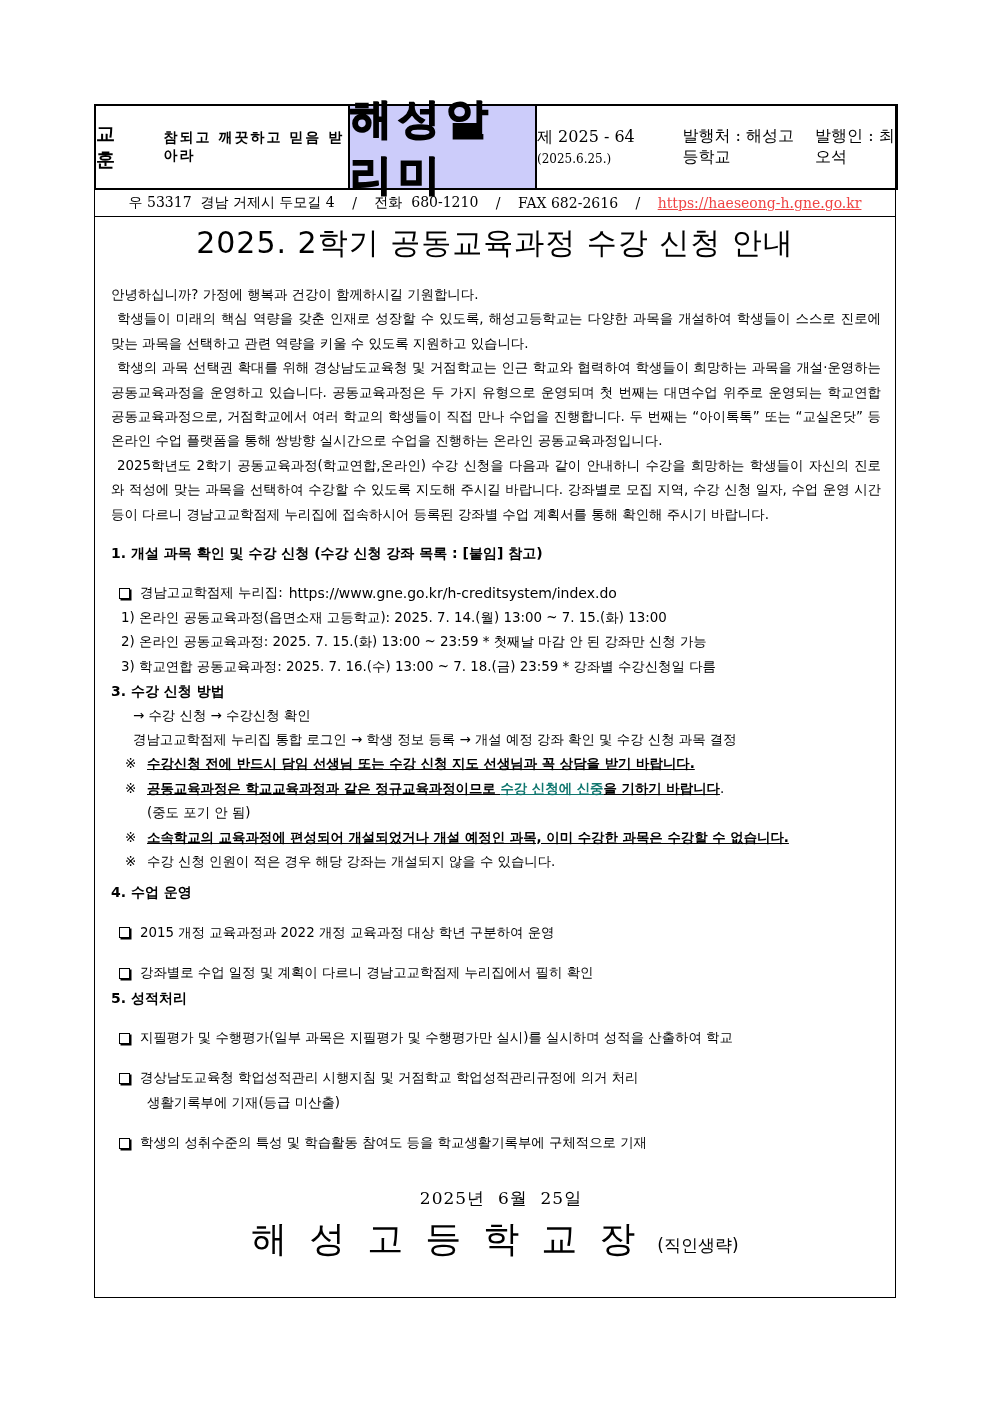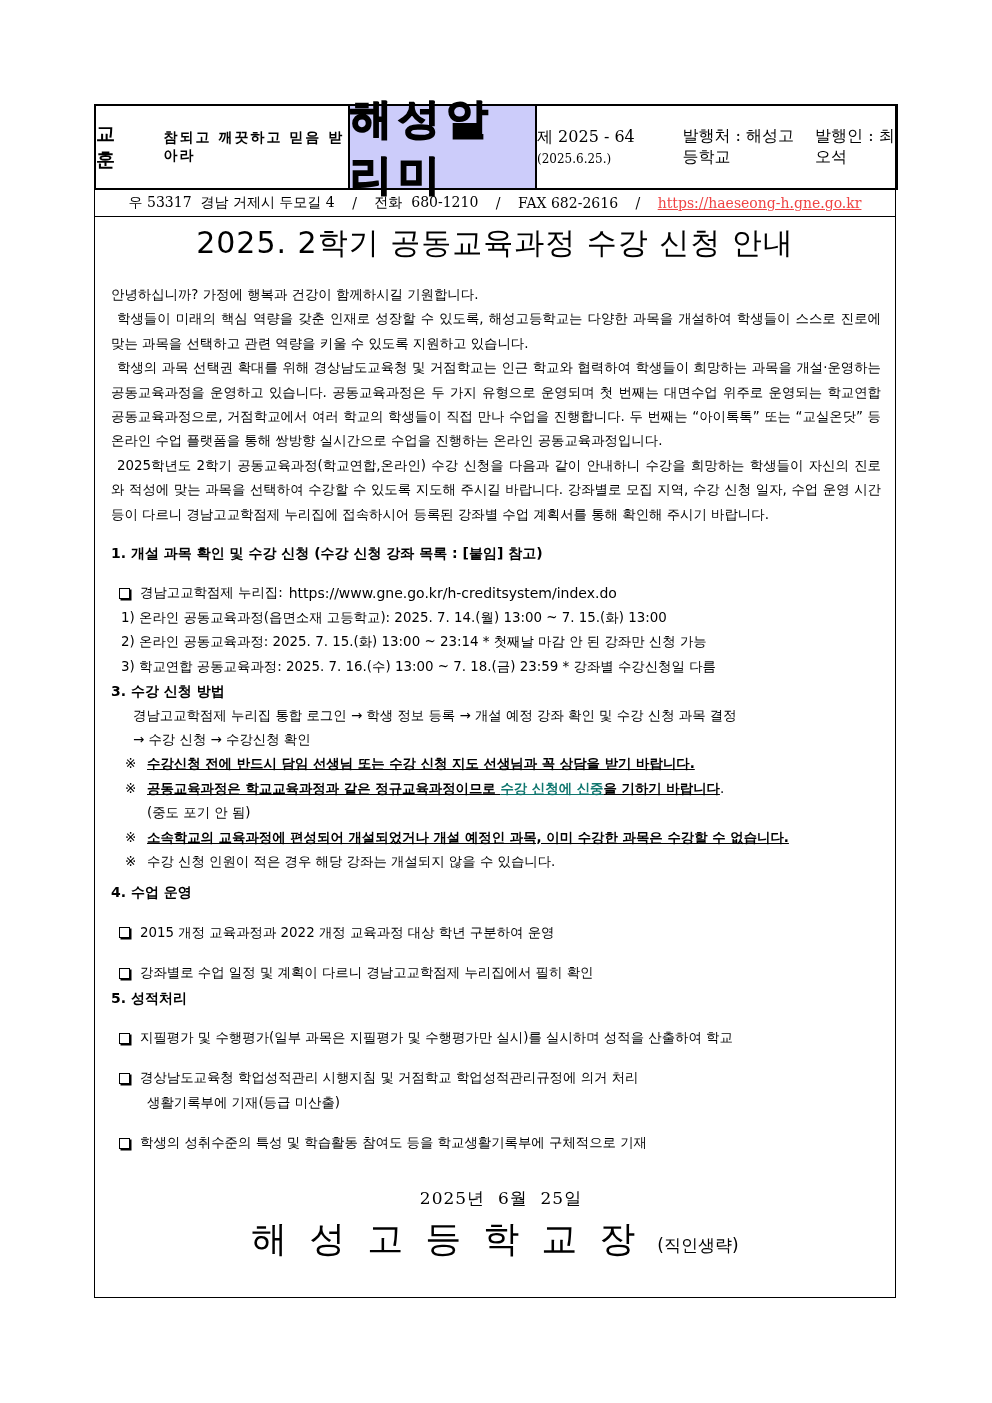--- a/index.html
+++ b/index.html
@@ -79,26 +79,26 @@
     <p class="ind">  2025학년도 2학기 공동교육과정(학교연합,온라인) 수강 신청을 다음과 같이 안내하니 수강을 희망하는 학생들이 자신의 진로와 적성에 맞는 과목을 선택하여 수강할 수 있도록 지도해 주시길 바랍니다. 강좌별로 모집 지역, 수강 신청 일자, 수업 운영 시간 등이 다르니 경남고교학점제 누리집에 접속하시어 등록된 강좌별 수업 계획서를 통해 확인해 주시기 바랍니다.</p>
 
     <div class="sec s1">1. 개설 과목 확인 및 수강 신청 (수강 신청 강좌 목록 : [붙임] 참고)</div>
     <div class="row">
       <span class="chk"></span>
       <span>경남고교학점제 누리집:</span>
       <span class="url-big">https://www.gne.go.kr/h-creditsystem/index.do</span>
     </div>
 
     <div class="sub">1) 온라인 공동교육과정(읍면소재 고등학교): 2025. 7. 14.(월) 13:00 ~ 7. 15.(화) 13:00</div>
-    <div class="sub">2) 온라인 공동교육과정: 2025. 7. 15.(화) 13:00 ~ 23:14 * 첫째날 마감 안 된 강좌만 신청 가능</div>
+    <div class="sub">2) 온라인 공동교육과정: 2025. 7. 15.(화) 13:00 ~ 23:59 * 첫째날 마감 안 된 강좌만 신청 가능</div>
     <div class="sub">3) 학교연합 공동교육과정: 2025. 7. 16.(수) 13:00 ~ 7. 18.(금) 23:59 * 강좌별 수강신청일 다름</div>
 
     <div class="sec">3. 수강 신청 방법</div>
+    <div class="steps">→ 수강 신청 → 수강신청 확인</div>
     <div class="steps">경남고교학점제 누리집 통합 로그인 → 학생 정보 등록 → 개설 예정 강좌 확인 및 수강 신청 과목 결정</div>
-    <div class="steps">→ 수강 신청 → 수강신청 확인</div>
 
     <div class="note">
       <span class="mark">※</span>
       <span class="u">수강신청 전에 반드시 담임 선생님 또는 수강 신청 지도 선생님과 꼭 상담을 받기 바랍니다.</span>
     </div>
     <div class="note">
       <span class="mark">※</span>
       <span>
         <span class="u">공동교육과정은 학교교육과정과 같은 정규교육과정이므로 </span><span class="u red">수강 신청에 신중</span><span class="u">을 기하기 바랍니다</span><span>.</span>
       </span>

